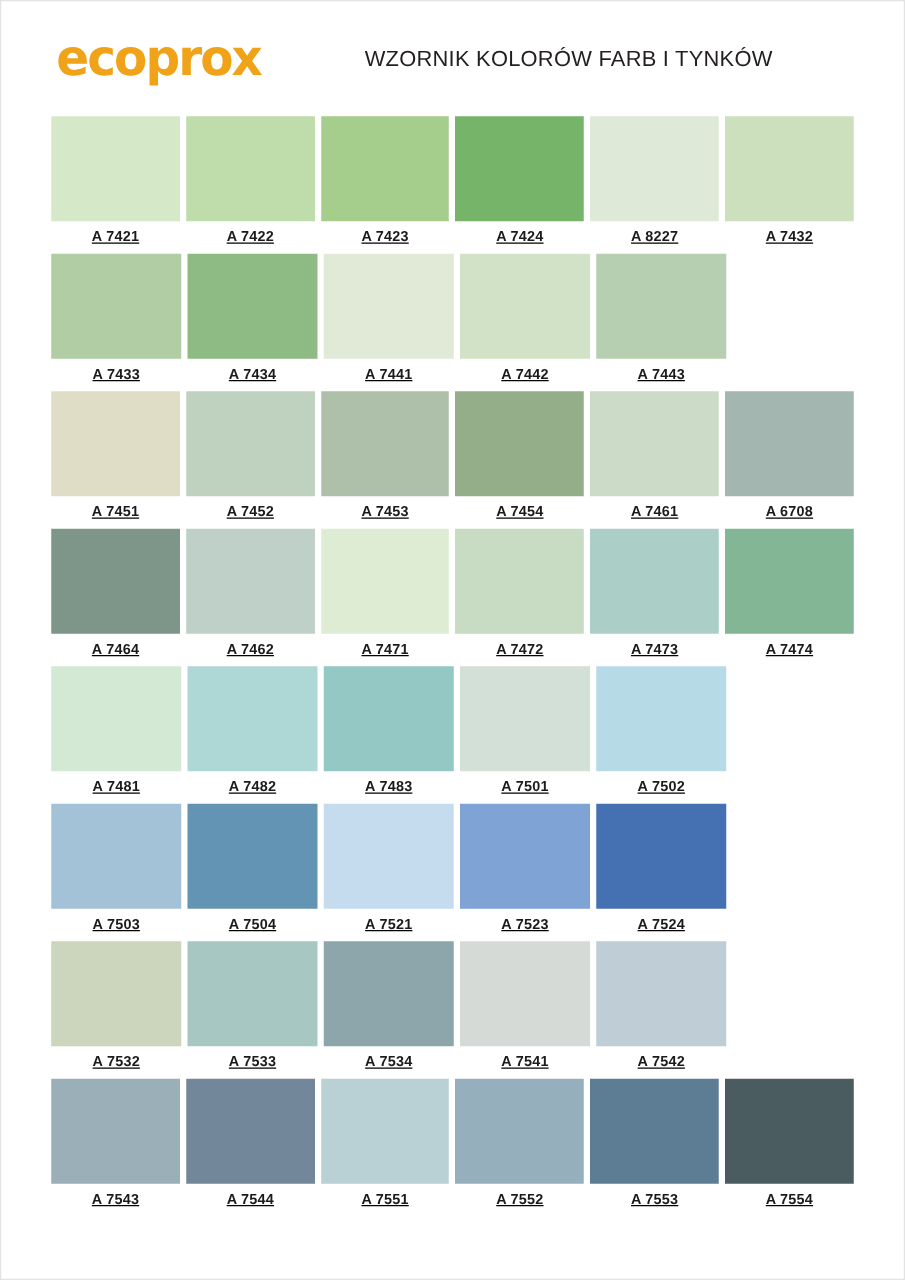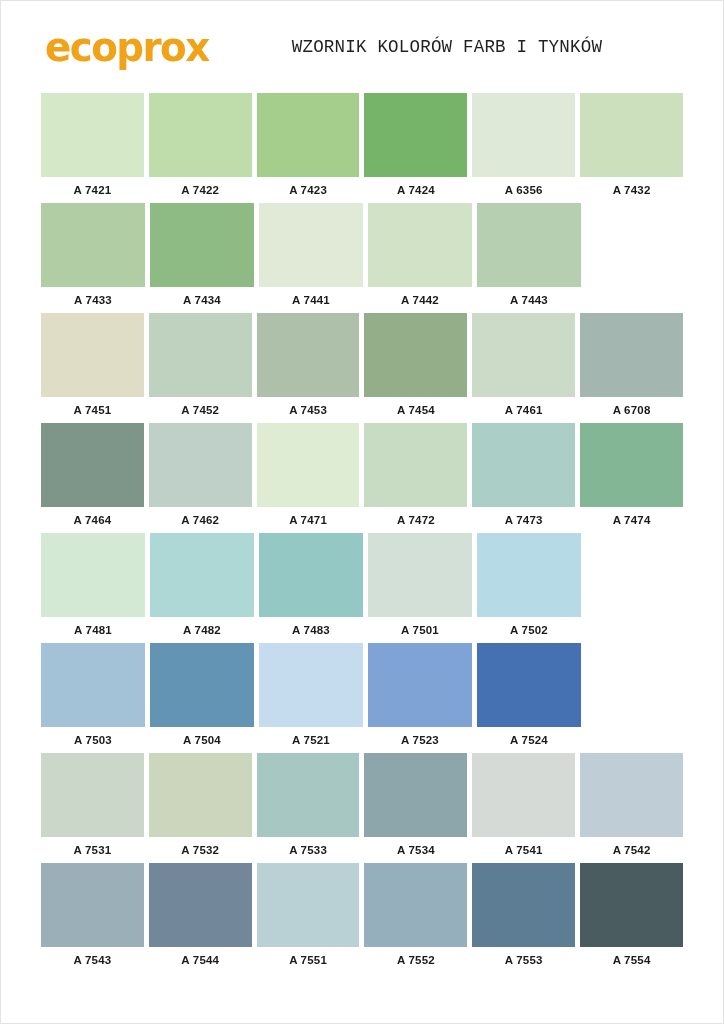--- a/index.html
+++ b/index.html
@@ -40,31 +40,32 @@
     letter-spacing: -1.6px;
     color: #f0a319;
     line-height: 1;
     transform: scaleX(0.97);
     transform-origin: left center;
     white-space: nowrap;
     user-select: none;
   }
   .header-title {
     margin-left: 78px;
-    font-family: Liberation Mono, monospace;
+    font-family: Liberation Sans, sans-serif;
     font-size: 17.5px;
     letter-spacing: 0.2px;
     color: #231f20;
     white-space: nowrap;
   }
   
   .swatch-grid {
     flex: 1 1 auto;
     padding: 0 40px 0 40px;
     box-sizing: border-box;
+    text-decoration: underline;
   }
   .swatch-row {
     display: flex;
     height: 110px;
     box-sizing: border-box;
   }
   .swatch-cell {
     width: 104px;
     margin-right: 5px;
     display: flex;
@@ -115,21 +116,21 @@
         <div class="swatch-cell">
           <div class="swatch-chip" style="background-color: rgb(165, 205, 140);"></div>
           <div class="swatch-label">A 7423</div>
         </div>
         <div class="swatch-cell">
           <div class="swatch-chip" style="background-color: rgb(118, 180, 106);"></div>
           <div class="swatch-label">A 7424</div>
         </div>
         <div class="swatch-cell">
           <div class="swatch-chip" style="background-color: rgb(223, 233, 215);"></div>
-          <div class="swatch-label">A 6356</div>
+          <div class="swatch-label">A 8227</div>
         </div>
         <div class="swatch-cell">
           <div class="swatch-chip" style="background-color: rgb(205, 224, 189);"></div>
           <div class="swatch-label">A 7432</div>
         </div>
       </div>
       <div class="swatch-row">
         <div class="swatch-cell">
           <div class="swatch-chip" style="background-color: rgb(176, 205, 163);"></div>
           <div class="swatch-label">A 7433</div>
@@ -242,24 +243,20 @@
           <div class="swatch-chip" style="background-color: rgb(127, 163, 212);"></div>
           <div class="swatch-label">A 7523</div>
         </div>
         <div class="swatch-cell">
           <div class="swatch-chip" style="background-color: rgb(69, 113, 179);"></div>
           <div class="swatch-label">A 7524</div>
         </div>
       </div>
       <div class="swatch-row">
         <div class="swatch-cell">
-          <div class="swatch-chip" style="background-color: rgb(203, 215, 201);"></div>
-          <div class="swatch-label">A 7531</div>
-        </div>
-        <div class="swatch-cell">
           <div class="swatch-chip" style="background-color: rgb(203, 214, 189);"></div>
           <div class="swatch-label">A 7532</div>
         </div>
         <div class="swatch-cell">
           <div class="swatch-chip" style="background-color: rgb(167, 199, 194);"></div>
           <div class="swatch-label">A 7533</div>
         </div>
         <div class="swatch-cell">
           <div class="swatch-chip" style="background-color: rgb(140, 166, 172);"></div>
           <div class="swatch-label">A 7534</div>

